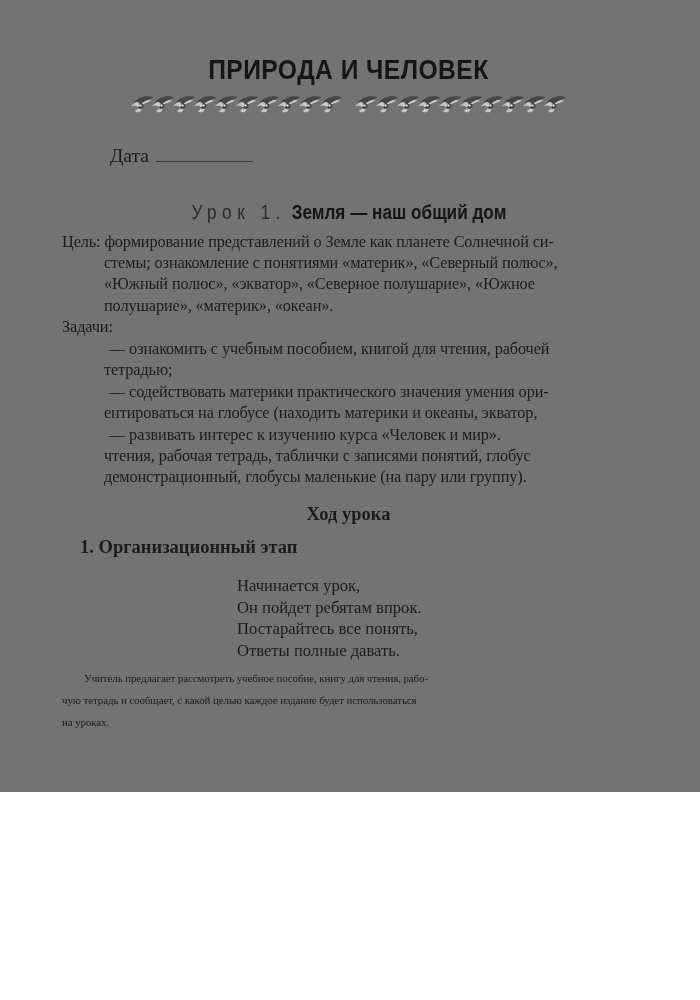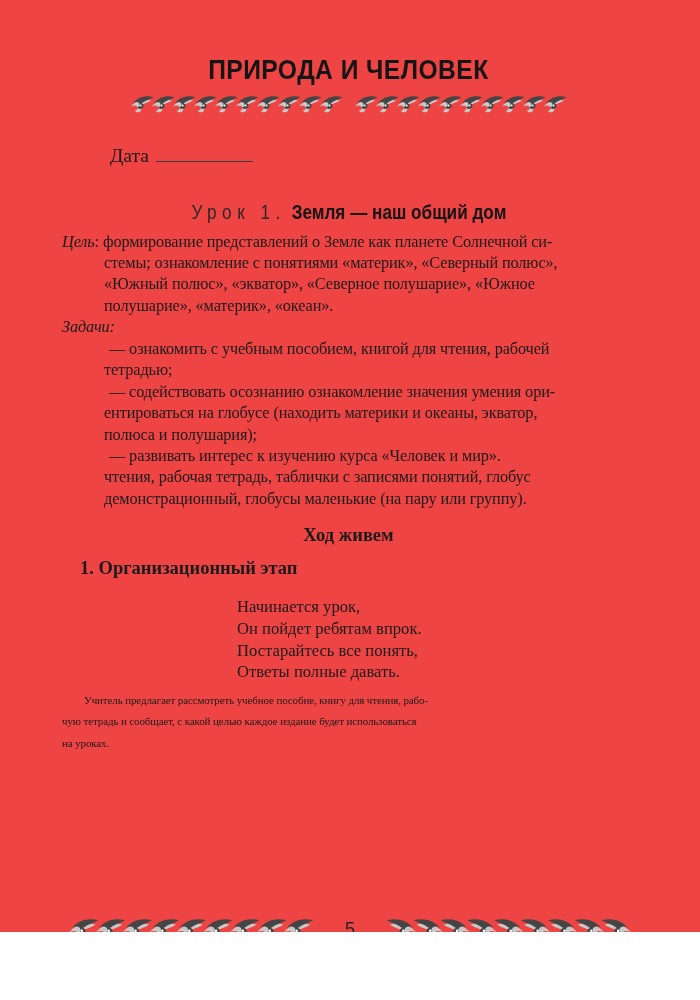--- a/index.html
+++ b/index.html
@@ -1,18 +1,18 @@
 <!DOCTYPE html>
 <html lang="ru"><head>
 <meta charset="utf-8">
 <style>
   html,body{margin:0;padding:0;background:#fff;}
   .page{
-    position:relative;width:700px;height:932px;margin:0 auto;
-    background:#ef4444;overflow:hidden;color:#1b1b1b;
+    position:relative;width:700px;height:792px;margin:0 auto;
+    background:#737373;overflow:hidden;color:#1b1b1b;
     font-family:"Liberation Serif",serif;
   }
   .inner{padding:0 65px 0 62px;}
 
   
   .h-sans{font-family:"Liberation Sans",sans-serif;text-align:center;margin:0;color:#151515;}
   .squeeze{display:inline-block;transform:scaleX(.88);transform-origin:50% 50%;white-space:nowrap;}
   .section-title{margin-top:54px;font-size:28px;line-height:32px;font-weight:700;letter-spacing:.5px;}
   .chapter-title{margin-top:126px;font-size:23px;line-height:28px;font-weight:700;}
   .lesson-heading{margin-top:30px;font-size:19.5px;line-height:26px;font-weight:400;}
@@ -25,21 +25,21 @@
 
   
   .date-row{margin-top:27px;font-size:19.5px;line-height:26px;margin-left:48px;}
   .date-line{display:inline-block;width:97px;height:1em;border-bottom:1.6px solid #3c3c3c;margin-left:7px;}
 
   
   .bodytext{margin-top:6px;font-size:16.3px;line-height:21.45px;letter-spacing:-.12px;}
   .bodytext div{white-space:nowrap;}
   .ind-wrap{padding-left:42px;}   
   .ind-dash{padding-left:47px;}   
-  .lbl{font-style:italic;}
+  .lbl{}
 
   .course-heading{margin:14px 0 0 0;text-align:center;font-size:18.5px;line-height:24px;font-weight:700;font-family:"Liberation Serif",serif;}
   .stage-heading{margin:9px 0 16px 18px;font-size:18.5px;line-height:24px;font-weight:700;font-family:"Liberation Serif",serif;}
 
   .poem{margin:4px 0 0 175px;font-size:16.6px;line-height:21.6px;}
   .teacher-para{margin-top:7px;font-size:11px;line-height:21.6px;letter-spacing:-.12px;}
   .teacher-para div{white-space:nowrap;}
   .t-first{text-indent:22px;}
 
   
@@ -106,31 +106,30 @@
       <div><span class="lbl">Цель</span><span>:  формирование представлений о Земле как планете Солнечной си-</span></div>
       <div class="ind-wrap">стемы; ознакомление с понятиями «материк», «Северный полюс»,</div>
       <div class="ind-wrap">«Южный полюс», «экватор», «Северное полушарие», «Южное</div>
       <div class="ind-wrap">полушарие», «материк», «океан».</div>
 
       <div><span class="lbl">Задачи:</span></div>
 
       <div class="ind-dash">— ознакомить с учебным пособием, книгой для чтения, рабочей</div>
       <div class="ind-wrap">тетрадью;</div>
 
-      <div class="ind-dash">— содействовать осознанию ознакомление значения умения ори-</div>
+      <div class="ind-dash">— содействовать материки практического значения умения ори-</div>
       <div class="ind-wrap">ентироваться на глобусе (находить материки и океаны, экватор,</div>
-      <div class="ind-wrap">полюса и полушария);</div>
 
       <div class="ind-dash">— развивать интерес к изучению курса «Человек и мир».</div>
 
       <div class="ind-wrap">чтения, рабочая тетрадь, таблички с записями понятий, глобус</div>
       <div class="ind-wrap">демонстрационный, глобусы маленькие (на пару или группу).</div>
     </div>
 
-    <h4 class="course-heading">Ход живем</h4>
+    <h4 class="course-heading">Ход урока</h4>
 
     <h5 class="stage-heading">1. Организационный этап</h5>
 
     <div class="poem">
       <div>Начинается урок,</div>
       <div>Он пойдет ребятам впрок.</div>
       <div>Постарайтесь все понять,</div>
       <div>Ответы полные давать.</div>
     </div>
 

